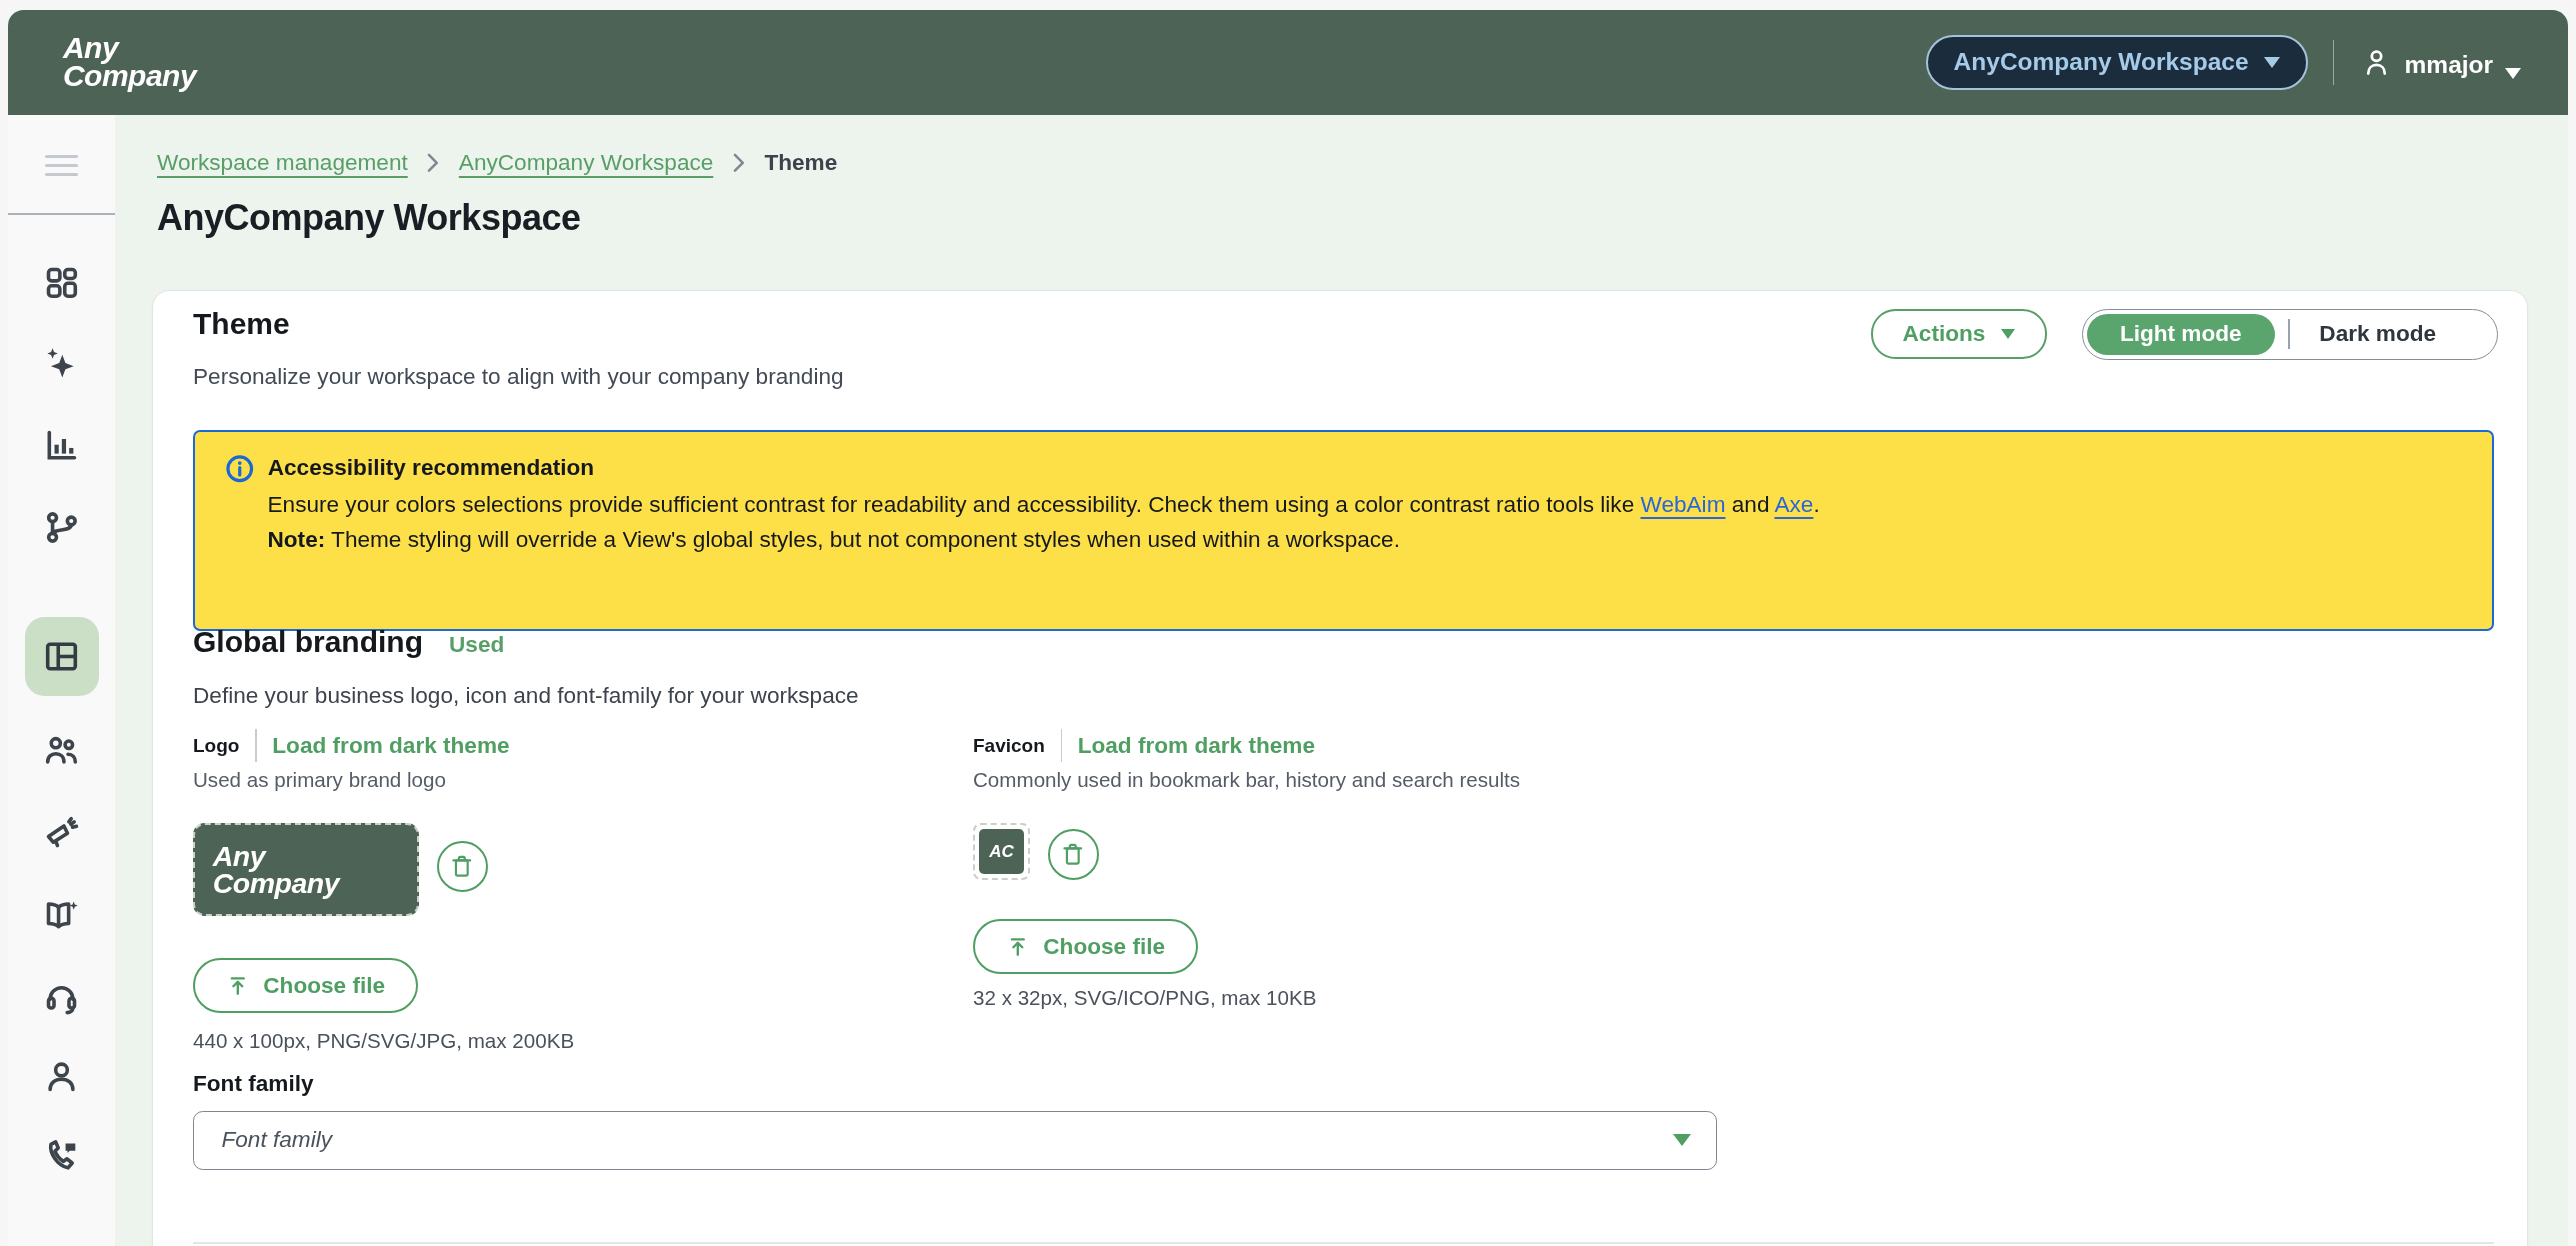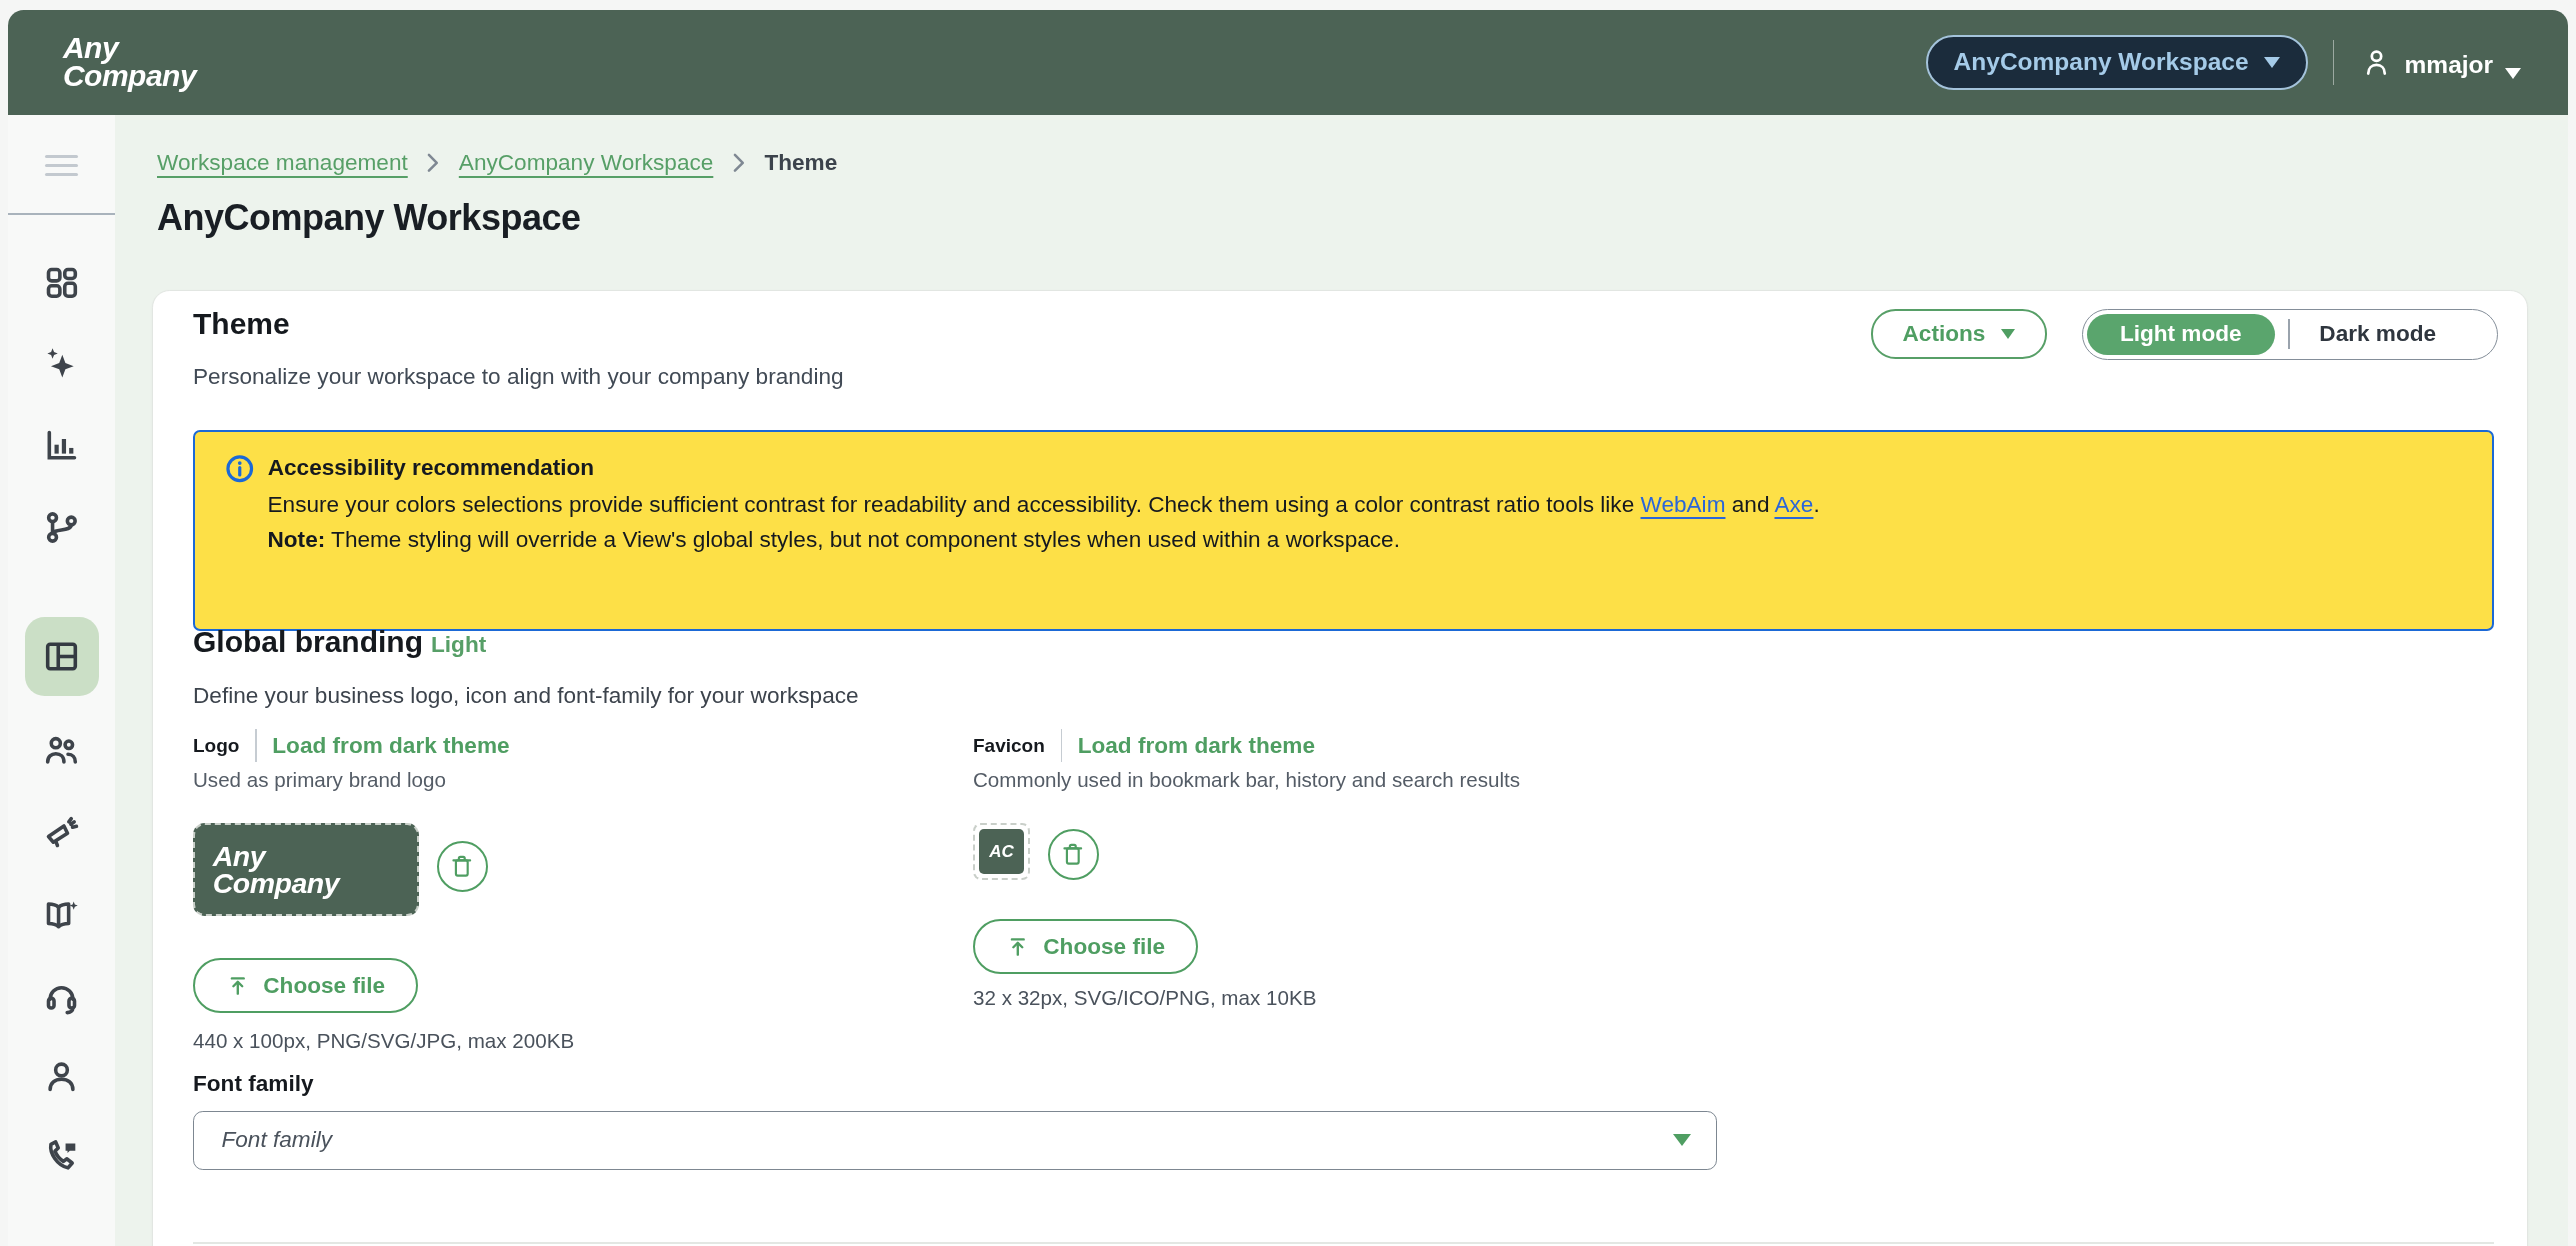--- a/index.html
+++ b/index.html
@@ -72,21 +72,21 @@
 
   .alert{position:absolute;left:40px;top:139px;width:2301px;height:201px;box-sizing:border-box;
     background:#fde047;border:2.5px solid #1b69d6;border-radius:7px;padding:21.6px 29.5px 0 29.5px;}
   .alert-head{display:flex;align-items:center;gap:13.7px;}
   .alert-icon{width:29.5px;height:29.5px;color:#1b69d6;flex:0 0 auto;}
   .alert-title{font-weight:bold;font-size:22.6px;color:#15191f;}
   .alert-body{margin-left:43px;font-size:22.6px;color:#15191f;line-height:35px;margin-top:3.9px;}
   .alert-link{color:#2a66d9;text-decoration:underline;text-underline-offset:4.9px;cursor:pointer;}
   .bold{font-weight:bold;}
 
-  .gb-title-row{position:absolute;left:40px;top:334px;display:flex;align-items:baseline;gap:8px;}
+  .gb-title-row{position:absolute;left:40px;top:334px;display:flex;align-items:baseline;gap:26px;}
   .gb-title{font-size:30px;font-weight:bold;color:#15191e;}
   .info-link{font-size:22.6px;font-weight:bold;color:#579f67;cursor:pointer;}
   .gb-desc{position:absolute;left:40px;top:392px;font-size:22.6px;color:#3c434c;}
 
   .gb-col{position:absolute;top:440px;}
   .gb-col.left{left:40px;width:756px;}
   .gb-col.right{left:820px;width:1473px;}
   .label-row{display:flex;align-items:center;gap:15.7px;height:29.5px;}
   .field-label{font-size:19px;font-weight:bold;color:#15191e;}
   .v-divider{width:1.5px;height:33px;background:#c6ccd2;}
@@ -294,21 +294,21 @@
         </div>
         <div class="alert-body">
           <span>Ensure your colors selections provide sufficient contrast for readability and accessibility. Check them using a color contrast ratio tools like </span><span class="alert-link">WebAim</span><span> and </span><span class="alert-link">Axe</span><span>.</span>
           <br>
           <span class="bold">Note:</span><span> Theme styling will override a View's global styles, but not component styles when used within a workspace.</span>
         </div>
       </div>
 
       <div class="gb-title-row">
         <span class="gb-title">Global branding</span>
-        <span class="info-link">Light</span>
+        <span class="info-link">Used</span>
       </div>
       <div class="gb-desc">Define your business logo, icon and font-family for your workspace</div>
 
       <div class="gb-col left">
         <div class="label-row">
           <span class="field-label">Logo</span>
           <span class="v-divider"></span>
           <span class="load-link">Load from dark theme</span>
         </div>
         <div class="field-desc">Used as primary brand logo</div>

